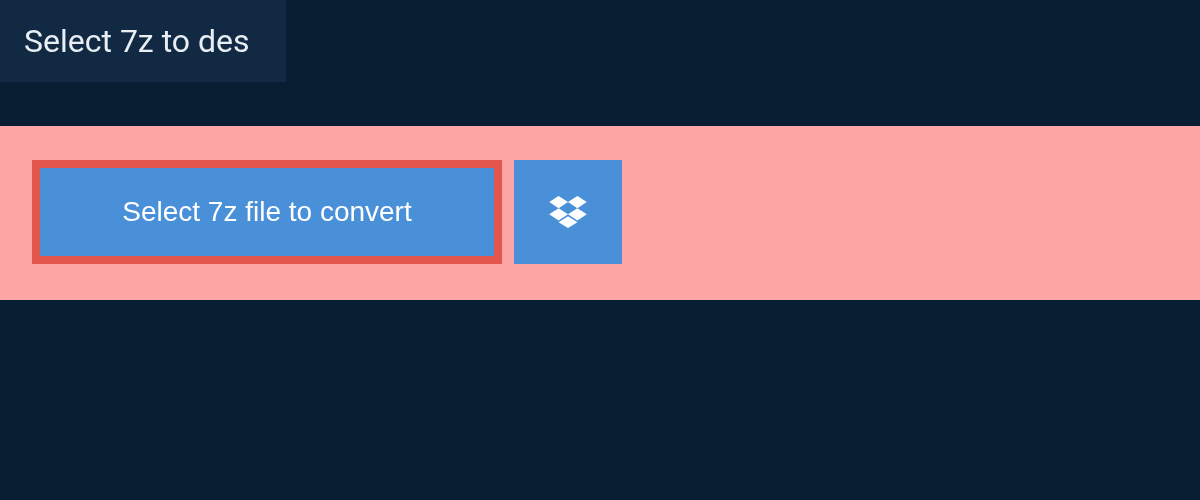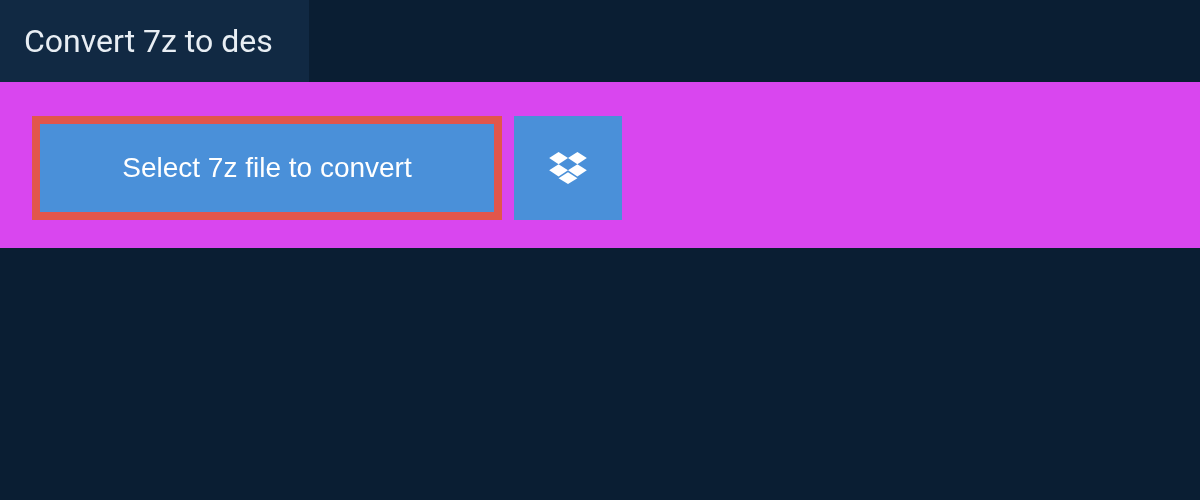--- a/index.html
+++ b/index.html
@@ -16,23 +16,24 @@
     }
     .tab-header {
       display: inline-block;
       background: #112943;
       padding: 22px 36px 22px 24px;
       color: #e8eef4;
       font-size: 32px;
       font-weight: 400;
     }
     .panel {
-      background: #d946ef;
-      padding: 34px 32px 28px 32px;
+      background: #fca5a5;
+      padding: 34px 32px 36px 32px;
       width: 100%;
+      margin-top: 44px;
     }
     .button-row {
       display: flex;
       gap: 12px;
       align-items: stretch;
     }
     .select-file-button {
       background: #4a90d9;
       border: 8px solid #e2564b;
       color: #ffffff;
@@ -59,21 +60,21 @@
       height: 32px;
       fill: #ffffff;
     }
   </style>
 </head>
 <body>
 
 
 
 <div class="tab-header">
-  <span>Convert 7z to des</span>
+  <span>Select 7z to des</span>
 </div>
 
 <div class="panel">
   <div class="button-row">
     <button class="select-file-button">
       <span>Select 7z file to convert</span>
     </button>
     <button class="dropbox-button">
       <svg class="dropbox-icon" viewBox="0 0 40 34" xmlns="http://www.w3.org/2000/svg">
         <path d="M10 0 L20 6.5 L10 13 L0 6.5 Z"></path>

